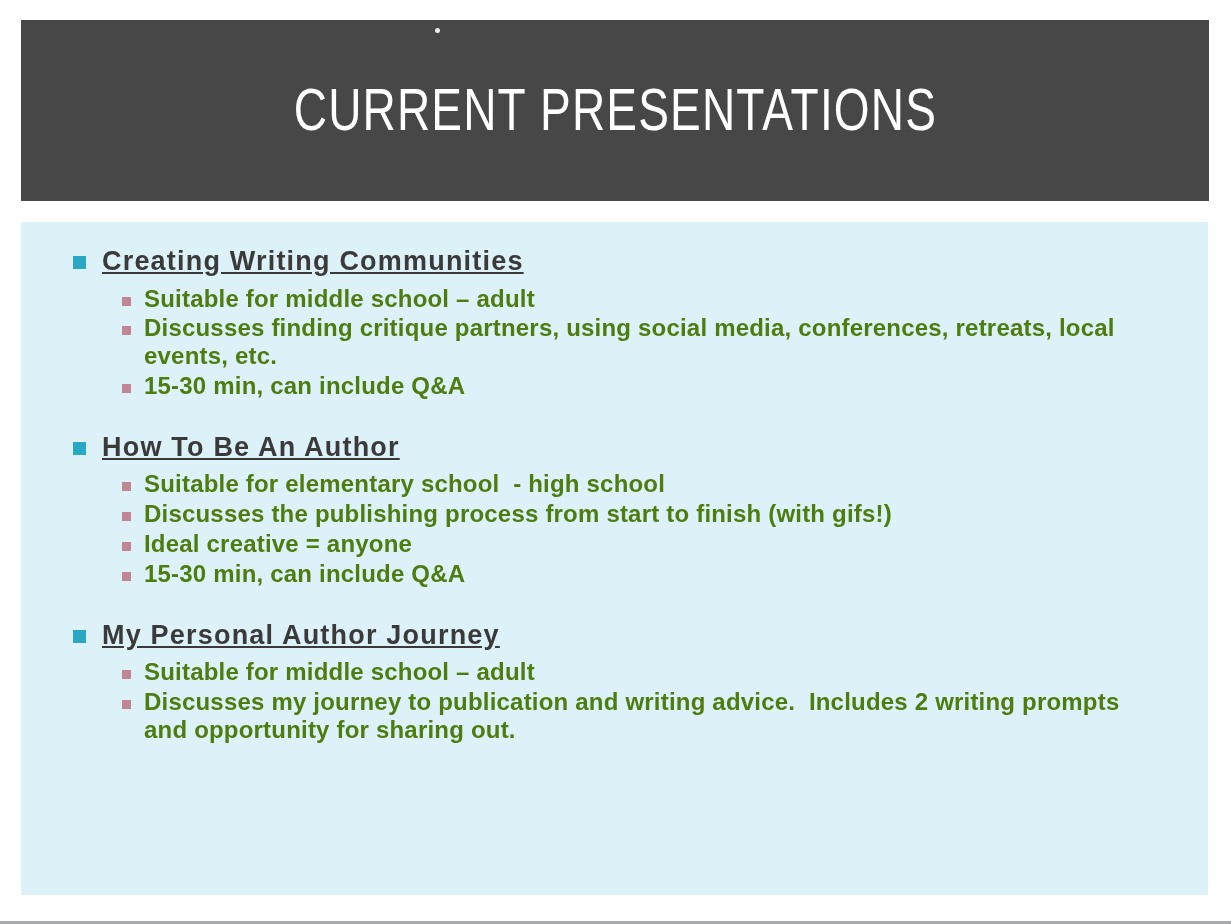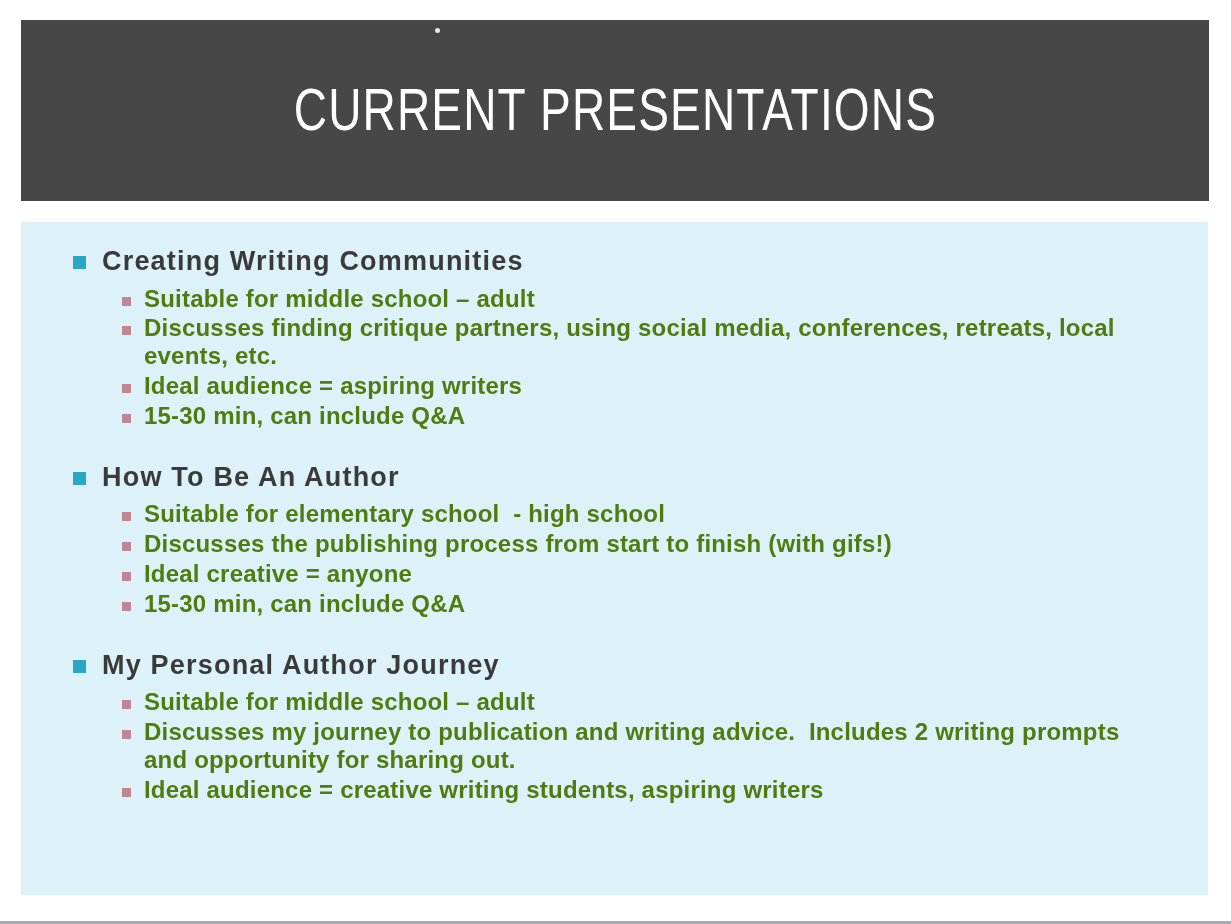--- a/index.html
+++ b/index.html
@@ -91,20 +91,21 @@
     flex: 0 0 13px;
     margin-top: 12px;
     margin-right: 16px;
   }
   .l1-text {
     color: #3a3a3a;
     font-size: 27px;
     font-weight: bold;
     letter-spacing: 1.2px;
     line-height: 1.28;
+    text-decoration: underline;
   }
 
   
   .l2 {
     display: flex;
     align-items: flex-start;
     margin: 0 0 2px 0;
     padding-left: 49px;
   }
   .l2-marker {
@@ -145,24 +146,20 @@
       <div class="l2">
         <span class="l2-marker"></span>
         <span class="l2-text">Suitable for middle school – adult</span>
       </div>
       <div class="l2">
         <span class="l2-marker"></span>
         <span class="l2-text">Discusses finding critique partners, using social media, conferences, retreats, local events, etc.</span>
       </div>
       <div class="l2">
         <span class="l2-marker"></span>
-        <span class="l2-text">Ideal audience = aspiring writers</span>
-      </div>
-      <div class="l2">
-        <span class="l2-marker"></span>
         <span class="l2-text">15-30 min, can include Q&amp;A</span>
       </div>
     </div>
 
     <div class="block">
       <div class="l1">
         <span class="l1-marker"></span>
         <span class="l1-text">How To Be An Author</span>
       </div>
       <div class="l2">
@@ -189,20 +186,16 @@
         <span class="l1-text">My Personal Author Journey</span>
       </div>
       <div class="l2">
         <span class="l2-marker"></span>
         <span class="l2-text">Suitable for middle school – adult</span>
       </div>
       <div class="l2">
         <span class="l2-marker"></span>
         <span class="l2-text">Discusses my journey to publication and writing advice.  Includes 2 writing prompts and opportunity for sharing out.</span>
       </div>
-      <div class="l2">
-        <span class="l2-marker"></span>
-        <span class="l2-text">Ideal audience = creative writing students, aspiring writers</span>
-      </div>
     </div>
 
   </div>
 </div>
 
 </body></html>

